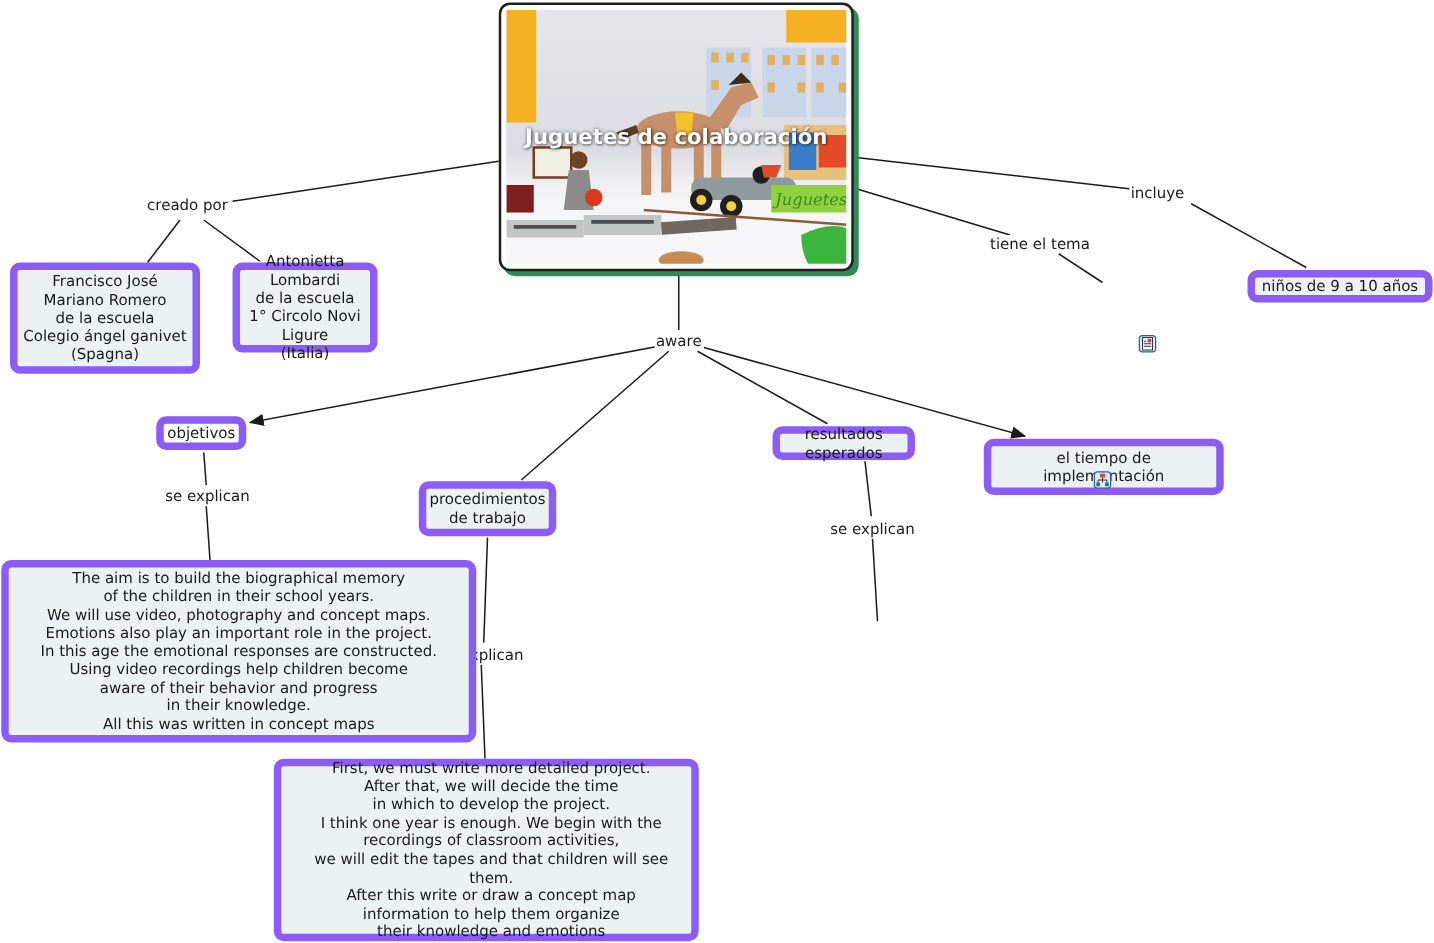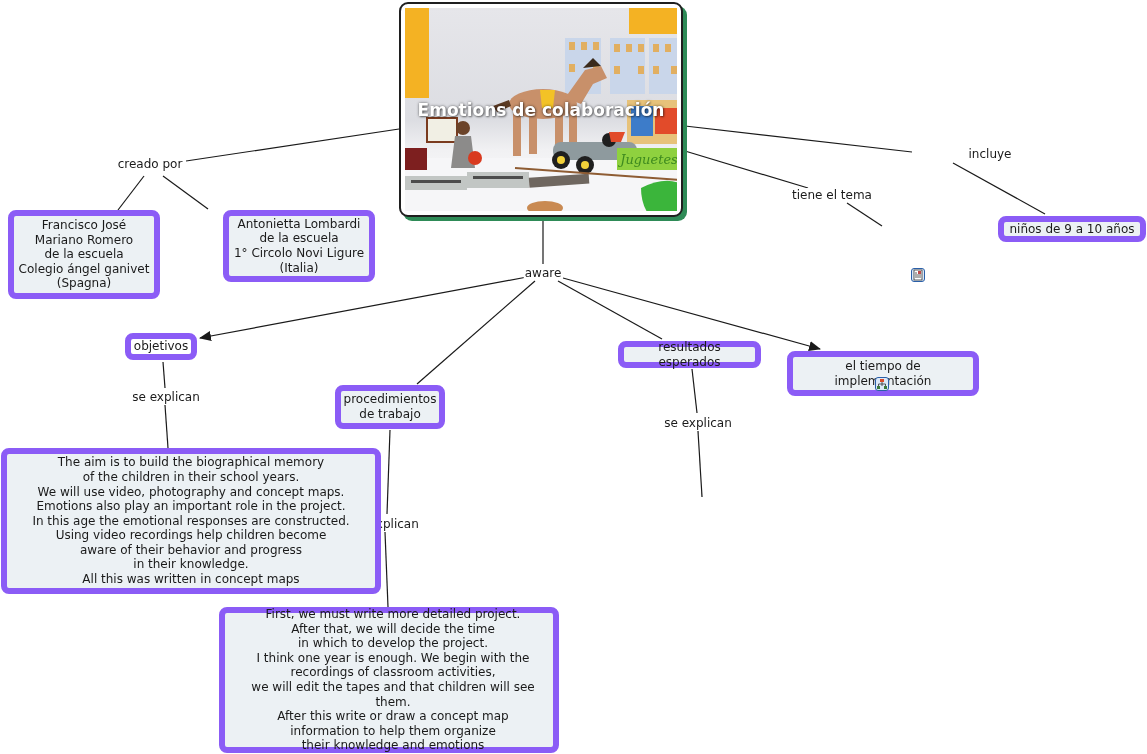--- a/index.html
+++ b/index.html
@@ -146,56 +146,56 @@
               <rect x="68" y="168" width="50" height="3"></rect>
           </g>
 
           <line x1="110" y1="160" x2="276" y2="172" stroke="#8e5c33" stroke-width="2"></line>
 
           <ellipse cx="140" cy="200" rx="18" ry="7" fill="#c98a52"></ellipse>
 
           <path d="M236 180 Q260 168 276 176 L276 207 L244 207 Q236 196 236 180 z" fill="#3bb53b"></path>
         </svg>
       </div>
-      <div id="main-title">Emotions de colaboración</div>
+      <div id="main-title">Juguetes de colaboración</div>
     </div>
   </div>
 
   <div class="label" style="left:150px;top:164px;">creado por</div>
-  <div class="label" style="left:990px;top:154px;">incluye</div>
+  <div class="label" style="left:926px;top:154px;">incluye</div>
   <div class="label" style="left:832px;top:195px;">tiene el tema</div>
   <div class="label" style="left:543px;top:273px;">aware</div>
   <div class="label" style="left:166px;top:397px;">se explican</div>
   <div class="label" style="left:385px;top:524px;">se explican</div>
   <div class="label" style="left:698px;top:423px;">se explican</div>
 
   <div class="node" style="left:8px;top:210px;width:152px;height:89px;">Francisco José
 Mariano Romero
 de la escuela
 Colegio ángel ganivet
 (Spagna)</div>
-  <div class="node" style="left:186px;top:210px;width:152px;height:72px;margin-left:37px;">Antonietta Lombardi
+  <div class="node" style="left:186px;top:210px;width:116px;height:72px;">Antonietta Lombardi
 de la escuela
 1° Circolo Novi Ligure
 (Italia)</div>
   <div class="res-icon" style="left:911px;top:268px;">
     <svg width="12" height="12" viewBox="0 0 12 12">
         <rect x="2" y="1" width="8" height="10" fill="#ffffff" stroke="#333" stroke-width="0.8"></rect>
         <rect x="6" y="2" width="3" height="3" fill="#c04a4a"></rect>
         <line x1="3" y1="4" x2="5" y2="4" stroke="#333" stroke-width="0.8"></line>
         <line x1="3" y1="6" x2="9" y2="6" stroke="#333" stroke-width="0.8"></line>
         <line x1="3" y1="8" x2="9" y2="8" stroke="#333" stroke-width="0.8"></line>
       </svg>
   </div>
   <div class="node" style="left:998px;top:216px;width:148px;height:26px;">niños de 9 a 10 años</div>
 
   <div class="node white" style="left:125px;top:333px;width:72px;height:27px;">objetivos</div>
   <div class="node" style="left:335px;top:385px;width:110px;height:44px;">procedimientos
 de trabajo</div>
-  <div class="node" style="left:618px;top:341px;width:143px;height:27px;">resultados esperados</div>
+  <div class="node" style="left:618px;top:341px;width:114px;height:27px;">resultados esperados</div>
   <div class="node" style="left:787px;top:351px;width:192px;height:45px;">el tiempo de implementación</div>
   <div class="res-icon" style="left:875px;top:377px;">
     <svg width="12" height="12" viewBox="0 0 12 12">
         <rect x="4" y="1" width="4" height="3" fill="#d94a2a"></rect>
         <rect x="1" y="8" width="3" height="3" fill="#3a7a3a"></rect>
         <rect x="8" y="8" width="3" height="3" fill="#3a7a3a"></rect>
         <path d="M6 4 V6 M2.5 6 H9.5 M2.5 6 V8 M9.5 6 V8 M6 6 V8" stroke="#333" stroke-width="0.8" fill="none"></path>
       </svg>
   </div>
 

